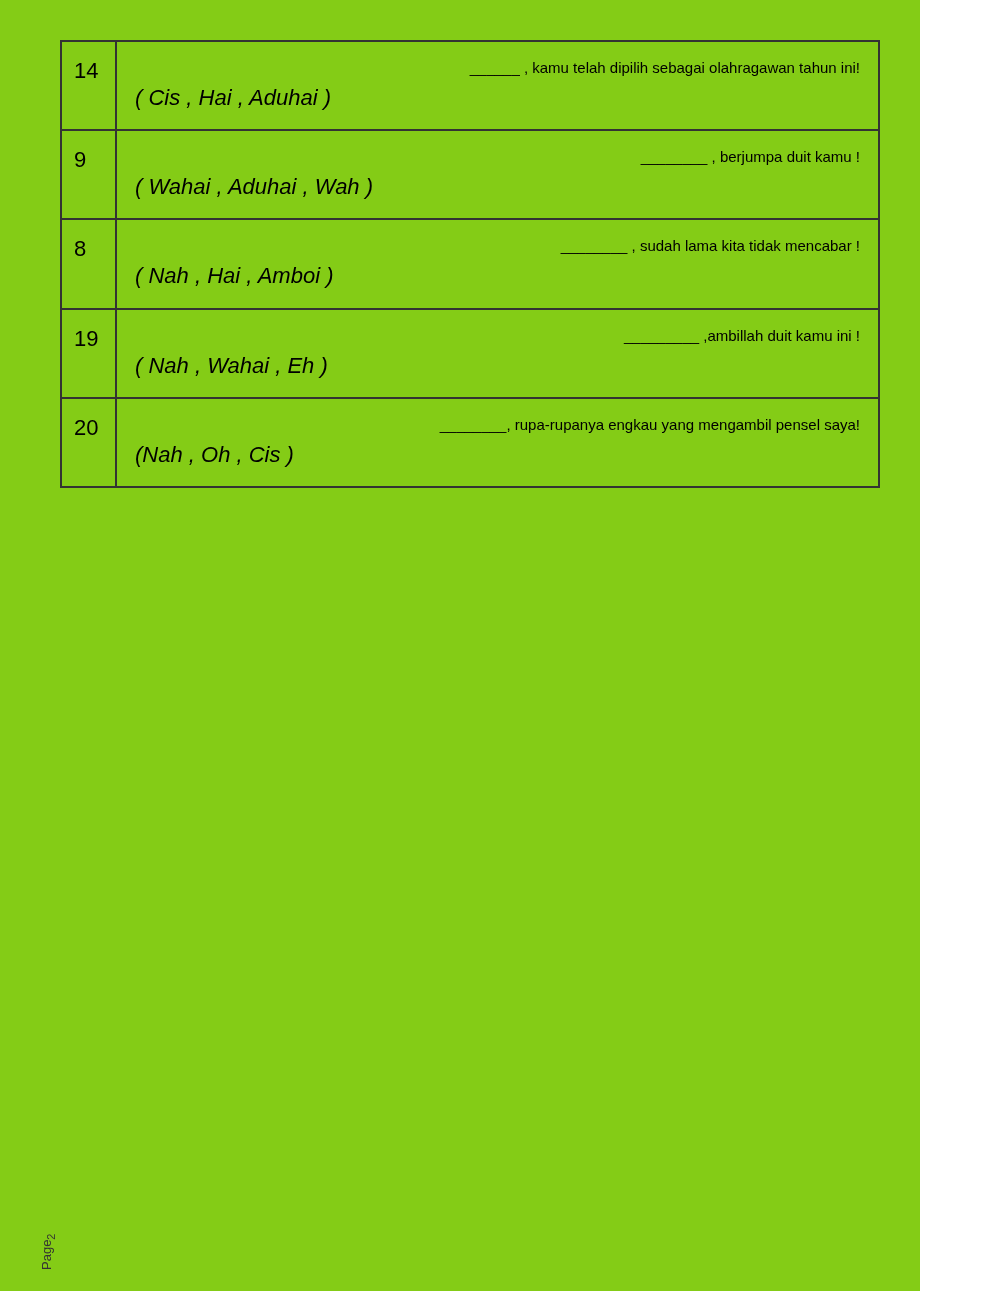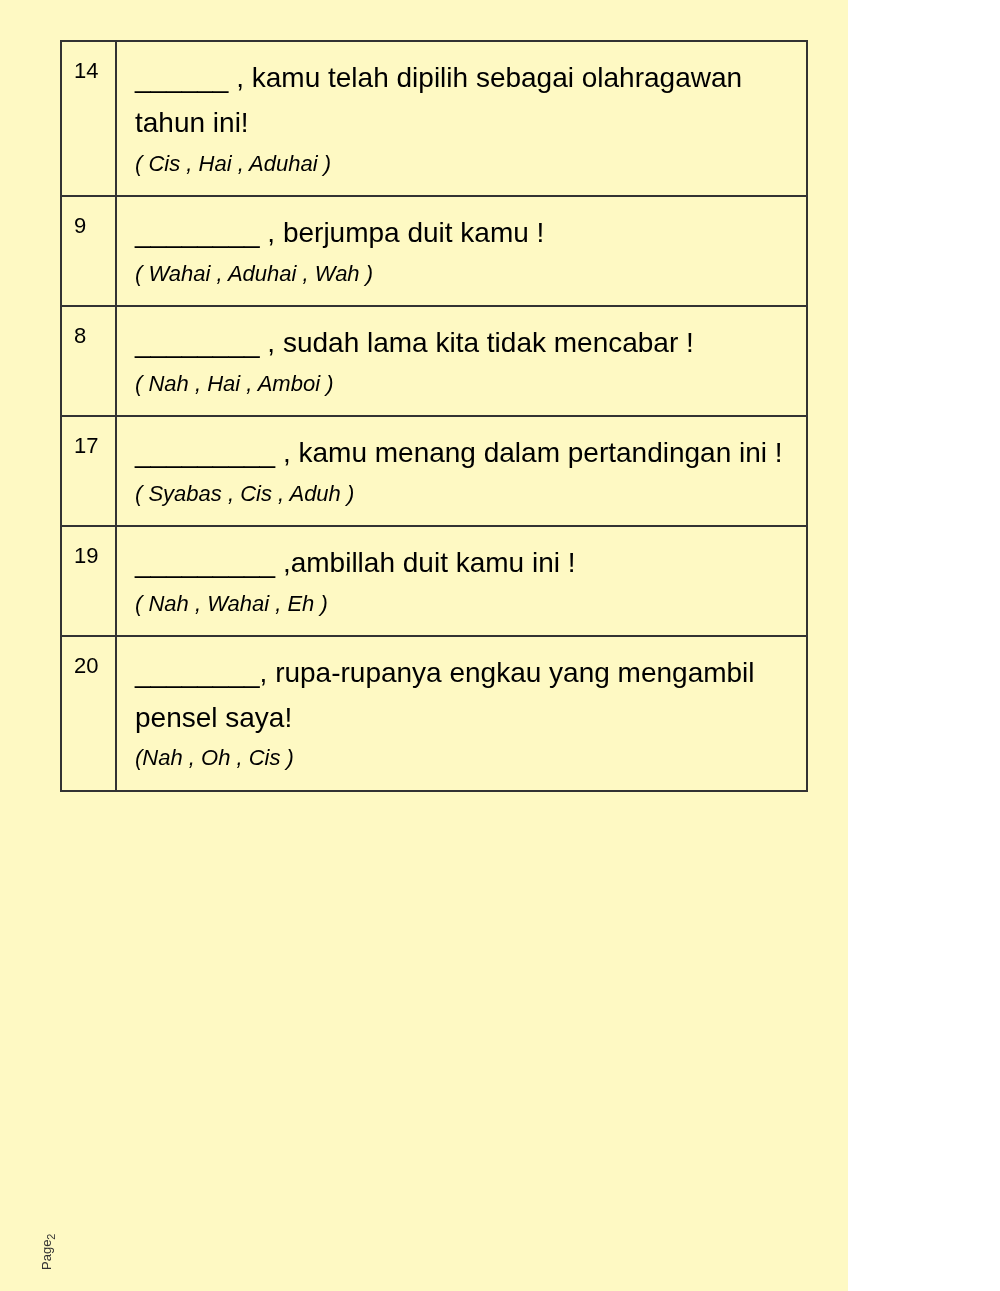--- a/index.html
+++ b/index.html
@@ -10,23 +10,23 @@
 
     body {
       background-color: #ffffff;
       font-family: 'Arial', sans-serif;
       width: 1000px;
       min-height: 1291px;
       position: relative;
     }
 
     .page-container {
-      width: 848px;
+      width: 920px;
       min-height: 1291px;
-      background: #fef9c3;
+      background: #84cc16;
       padding: 40px 40px 80px 60px;
       position: relative;
     }
 
     .questions-table {
       width: 100%;
       border-collapse: collapse;
       border: 2px solid #333;
     }
 
@@ -54,21 +54,22 @@
       padding: 14px 18px 14px 18px;
       font-size: 22px;
       font-family: 'Arial', sans-serif;
       line-height: 1.6;
       vertical-align: top;
     }
 
     .content-cell .main-text {
       display: block;
       font-family: 'Arial', sans-serif;
-      font-size: 28px;
+      font-size: 15px;
+      text-align: right;
     }
 
     .content-cell .options-text {
       display: block;
       font-family: 'Arial', sans-serif;
       font-size: 22px;
       font-style: italic;
     }
 
     .page-number {
@@ -110,27 +111,20 @@
           </td>
         </tr>
         <tr>
           <td class="num-cell">8</td>
           <td class="content-cell">
             <span class="main-text">________ , sudah lama kita tidak mencabar !</span>
             <span class="options-text">( Nah , Hai , Amboi )</span>
           </td>
         </tr>
         <tr>
-          <td class="num-cell">17</td>
-          <td class="content-cell">
-            <span class="main-text">_________ , kamu menang dalam pertandingan ini !</span>
-            <span class="options-text">( Syabas , Cis , Aduh )</span>
-          </td>
-        </tr>
-        <tr>
           <td class="num-cell">19</td>
           <td class="content-cell">
             <span class="main-text">_________ ,ambillah duit kamu ini !</span>
             <span class="options-text">( Nah , Wahai , Eh )</span>
           </td>
         </tr>
         <tr>
           <td class="num-cell">20</td>
           <td class="content-cell">
             <span class="main-text">________, rupa-rupanya engkau yang mengambil pensel saya!</span>

